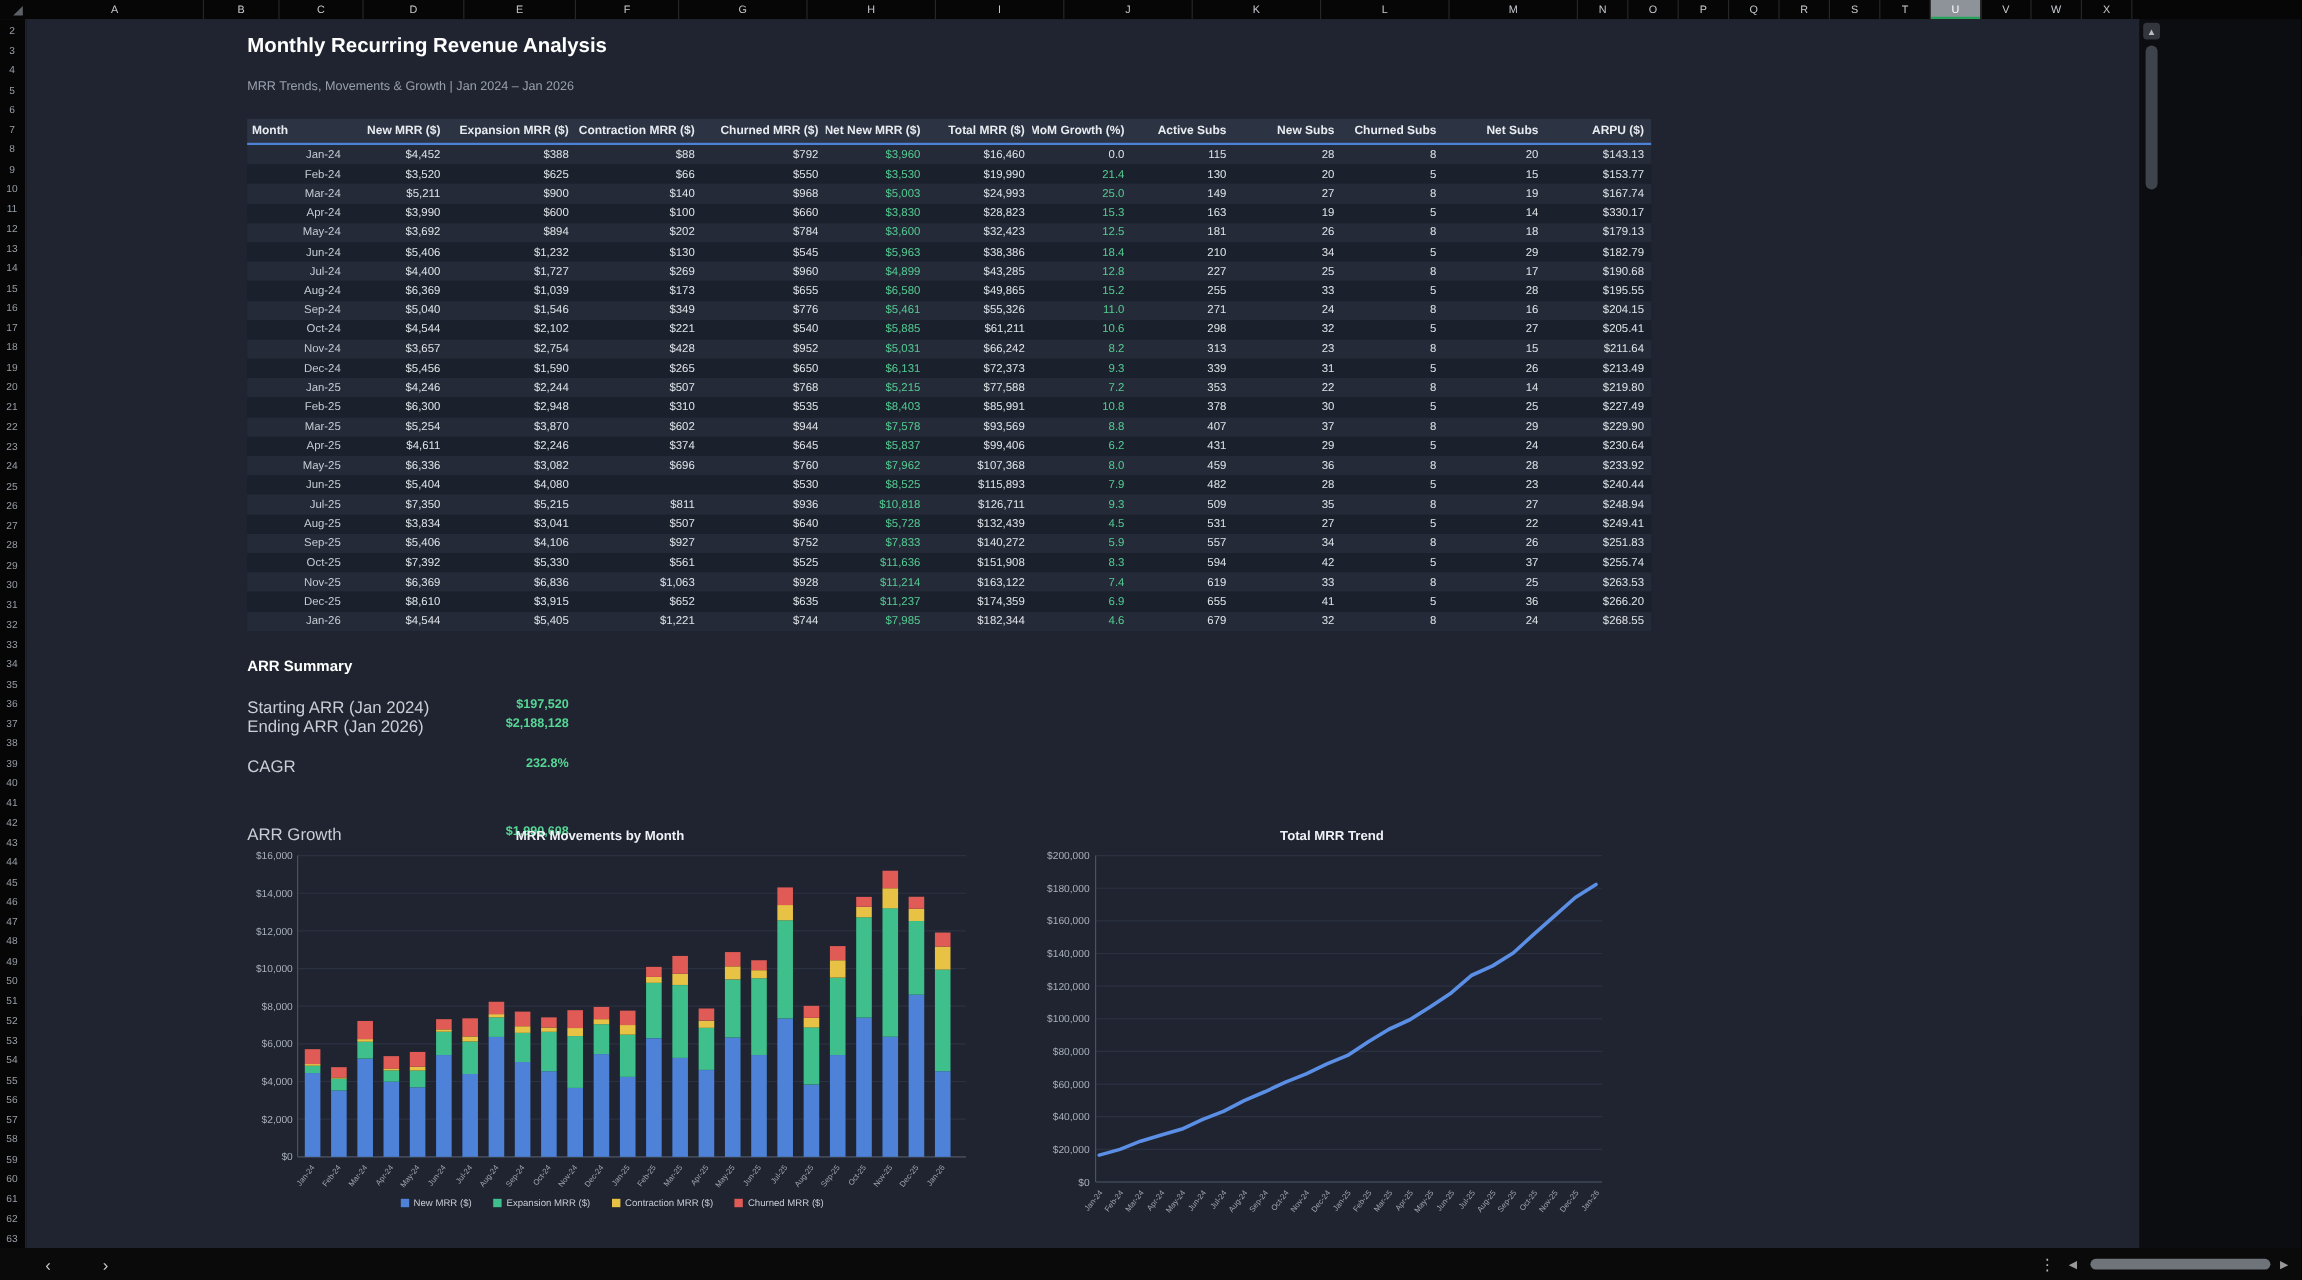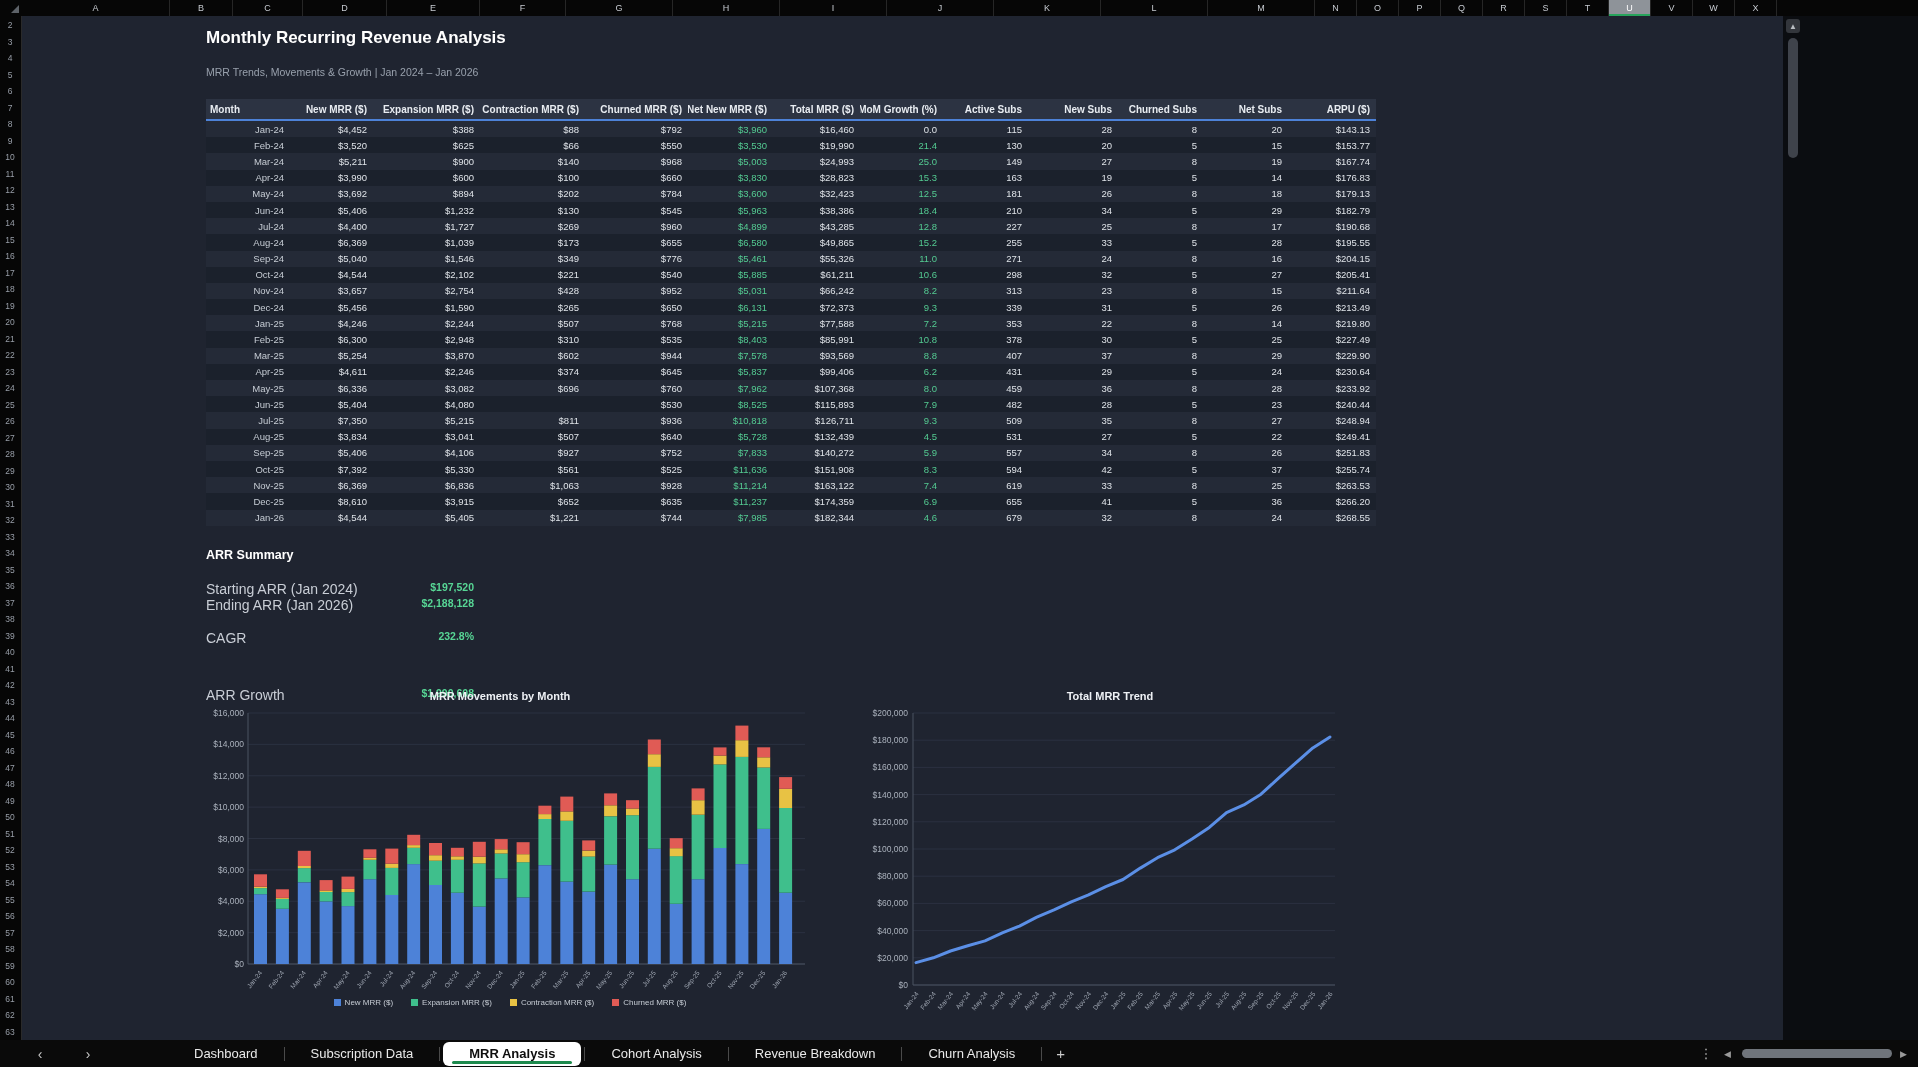--- a/index.html
+++ b/index.html
@@ -240,21 +240,21 @@
         <div class="tc" style="width: 107px;">$600</div>
         <div class="tc" style="width: 105px;">$100</div>
         <div class="tc" style="width: 103px;">$660</div>
         <div class="tc green" style="width: 85px;">$3,830</div>
         <div class="tc" style="width: 87px;">$28,823</div>
         <div class="tc green" style="width: 83px;">15.3</div>
         <div class="tc" style="width: 85px;">163</div>
         <div class="tc" style="width: 90px;">19</div>
         <div class="tc" style="width: 85px;">5</div>
         <div class="tc" style="width: 85px;">14</div>
-        <div class="tc" style="width: 88px;">$176.83</div>
+        <div class="tc" style="width: 88px;">$330.17</div>
       </div>
       <div class="trow tdata alt0">
         <div class="tc month" style="width: 84px;">May-24</div>
         <div class="tc" style="width: 83px;">$3,692</div>
         <div class="tc" style="width: 107px;">$894</div>
         <div class="tc" style="width: 105px;">$202</div>
         <div class="tc" style="width: 103px;">$784</div>
         <div class="tc green" style="width: 85px;">$3,600</div>
         <div class="tc" style="width: 87px;">$32,423</div>
         <div class="tc green" style="width: 83px;">12.5</div>
@@ -802,33 +802,18 @@
         <text x="431.3" y="308" text-anchor="end" font-size="6.5" fill="#9fa6b2" transform="rotate(-52 431.3 308)">Oct-25</text>
         <text x="448.5" y="308" text-anchor="end" font-size="6.5" fill="#9fa6b2" transform="rotate(-52 448.5 308)">Nov-25</text>
         <text x="465.8" y="308" text-anchor="end" font-size="6.5" fill="#9fa6b2" transform="rotate(-52 465.8 308)">Dec-25</text>
         <text x="483.0" y="308" text-anchor="end" font-size="6.5" fill="#9fa6b2" transform="rotate(-52 483.0 308)">Jan-26</text>
         <polyline points="66.0,276.6 83.3,271.8 100.5,265.0 117.8,259.8 135.0,254.9 152.3,246.8 169.5,240.1 186.8,231.2 204.0,223.8 221.3,215.8 238.5,208.9 255.8,200.6 273.0,193.5 290.3,182.1 307.5,171.7 324.8,163.8 342.0,153.0 359.3,141.4 376.5,126.7 393.8,118.9 411.0,108.2 428.3,92.4 445.5,77.2 462.8,61.9 480.0,51.0" fill="none" stroke="#5b8fe6" stroke-width="3" stroke-linejoin="round" stroke-linecap="round"></polyline>
       </svg></div>
 
   <div class="tabbar">
     <div class="nav-chev" style="left:30px;">‹</div>
     <div class="nav-chev" style="left:78px;">›</div>
-    <div class="tabs" id="tabs">
-        <div class="tab">Dashboard</div>
-        <div class="tabsep"></div>
-        <div class="tab">Subscription Data</div>
-        <div class="tabsep"></div>
-        <div class="tab active">MRR Analysis</div>
-        <div class="tabsep"></div>
-        <div class="tab">Cohort Analysis</div>
-        <div class="tabsep"></div>
-        <div class="tab">Revenue Breakdown</div>
-        <div class="tabsep"></div>
-        <div class="tab">Churn Analysis</div>
-        <div class="tabsep"></div>
-        <div class="addtab">+</div>
-      </div>
     <div class="kebab">⋮</div>
     <div class="hs-left">◀</div>
     <div class="hs-thumb"></div>
     <div class="hs-right">▶</div>
   </div>
 </div>
 
 </body></html>

